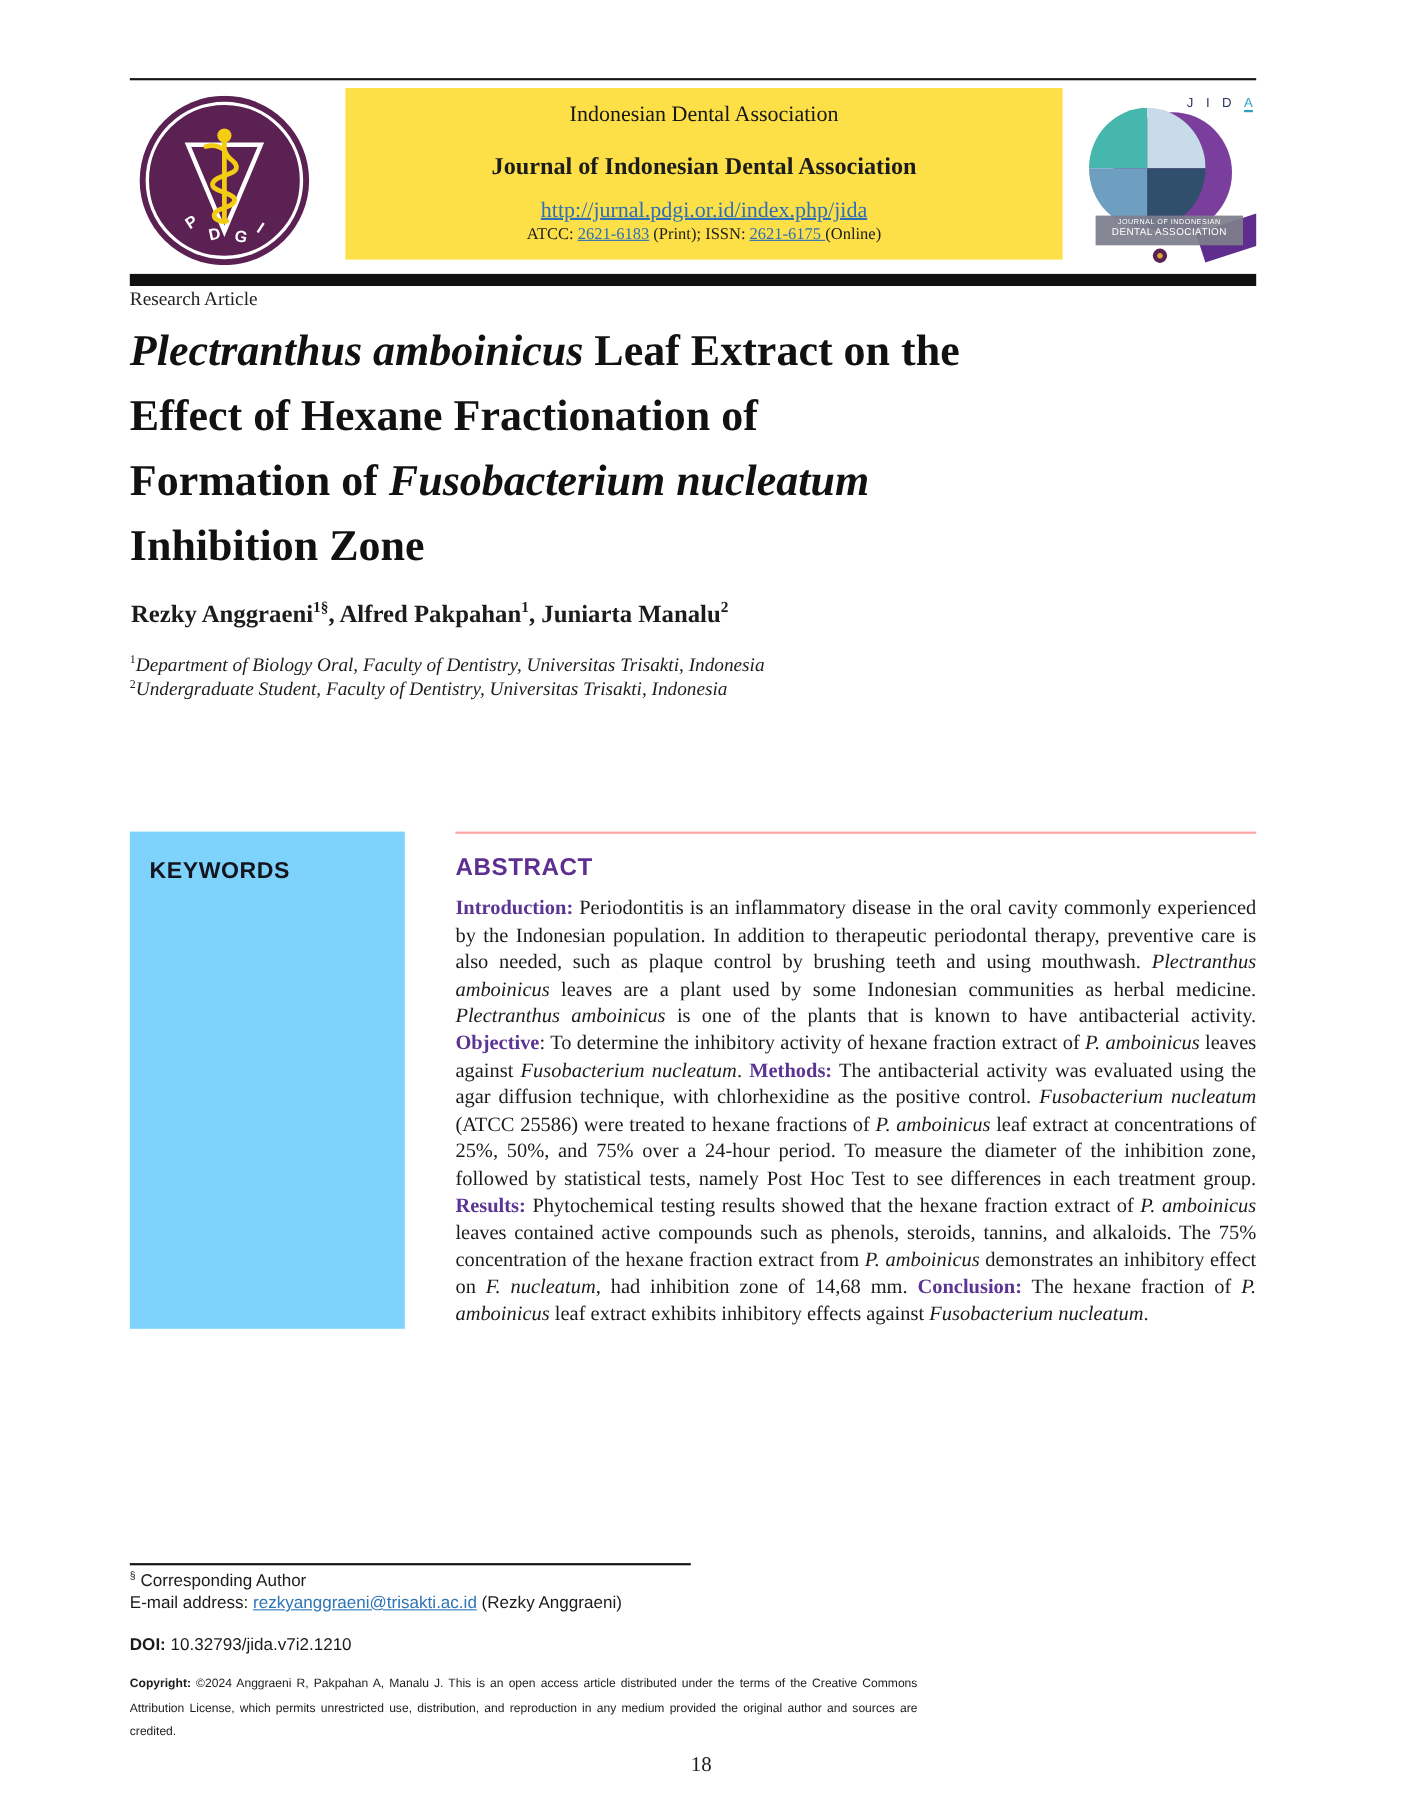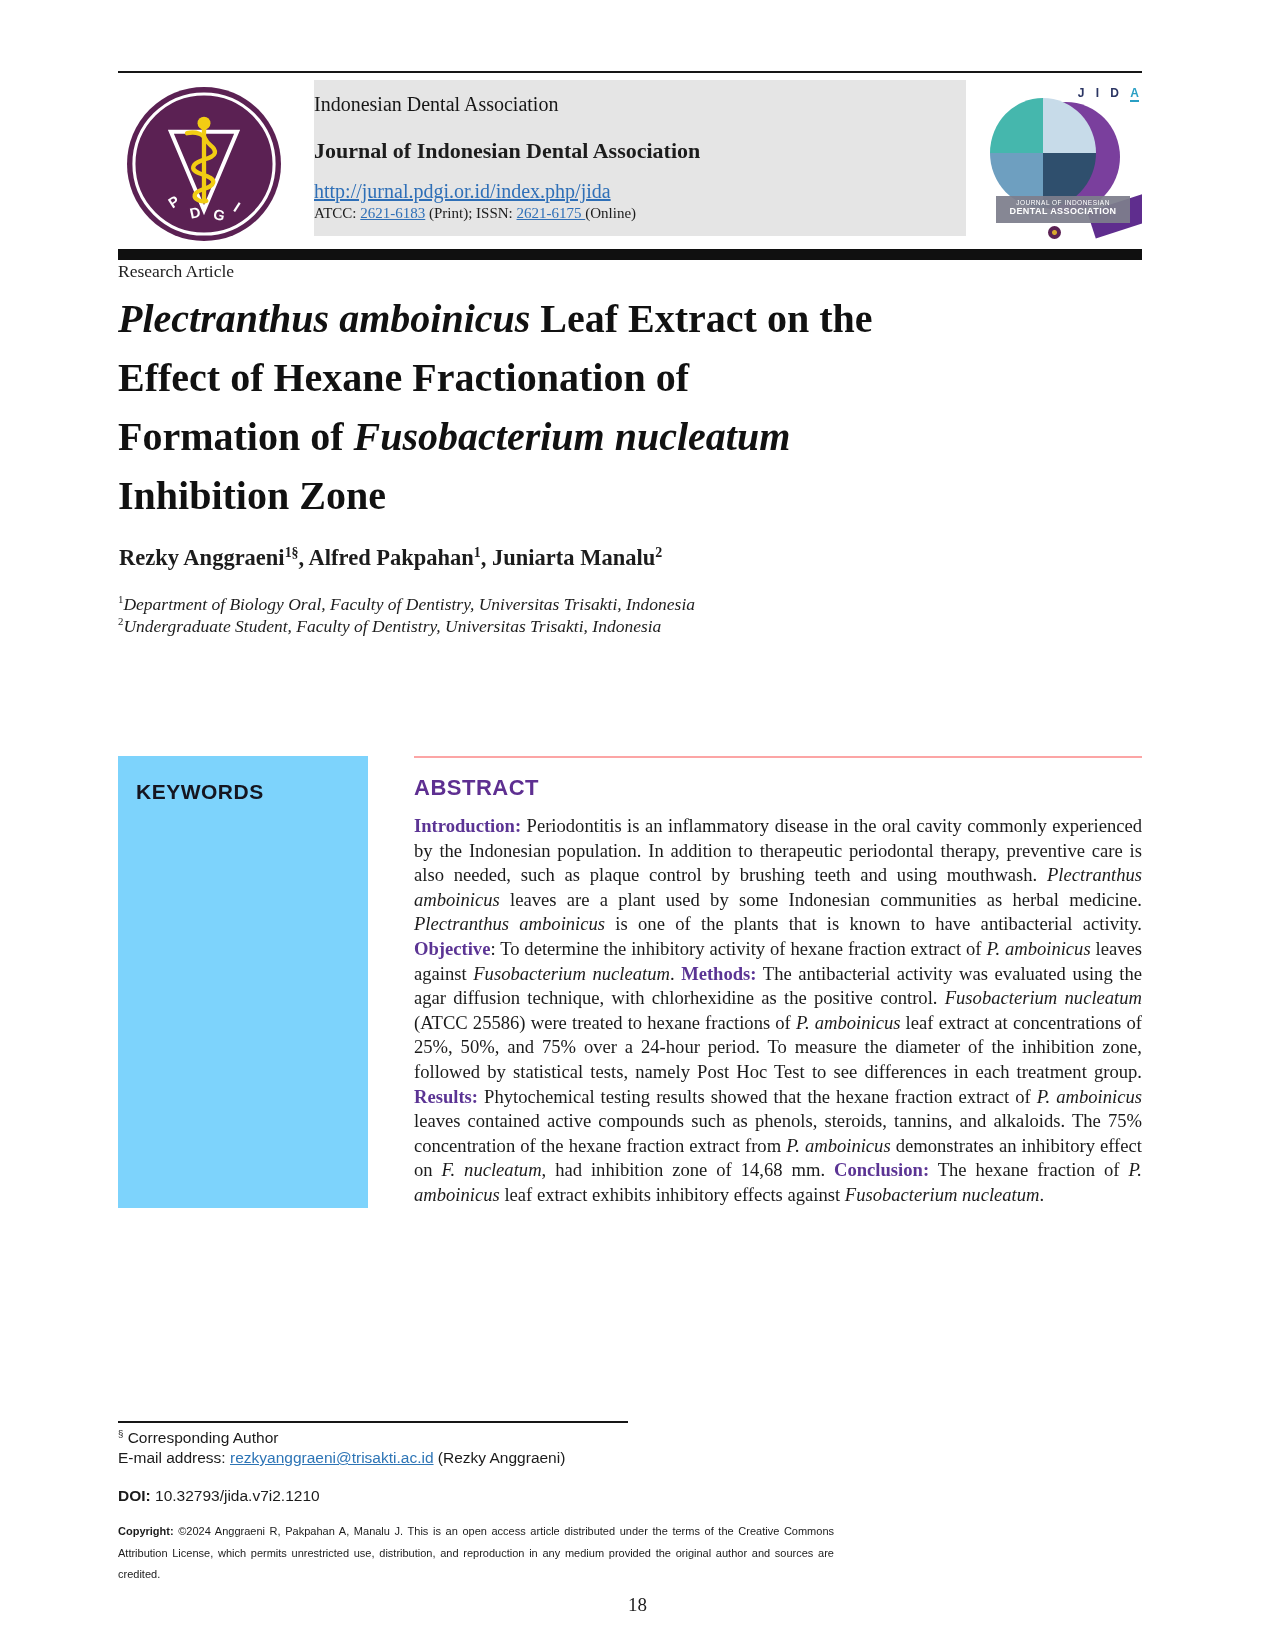--- a/index.html
+++ b/index.html
@@ -10,41 +10,41 @@
   #top-rule      { left:118px; top:71px;  width:1024px; height:2px; }
   #black-bar     { left:118px; top:249px; width:1024px; height:11px; background:#101010; }
   #footnote-rule { left:118px; top:1421px; width:510px; height:2px; }
 
   
   #header { position:absolute; left:118px; top:79px; width:1024px; height:166px; }
 
   #pdgi-logo { position:absolute; left:8px; top:8px; width:156px; height:154px; }
 
   #header-box { position:absolute; left:196px; top:1px; width:652px; height:156px;
-                background:#e5e5e5; text-align:left; padding-top:13px; }
+                background:#fde047; text-align:center; padding-top:13px; }
   .assoc-name { font-size:20px; color:#161616; }
   .journal-name { font-size:22px; font-weight:bold; margin-top:22px; }
   .journal-url { display:inline-block; margin-top:16px; font-size:20px; }
   a.blue-link { color:#2e6fb7; text-decoration:underline; }
   .issn-line { margin-top:2px; font-size:15px; }
 
   
   #cover { position:absolute; left:872px; top:-1px; width:152px; height:164px; background:#ffffff; overflow:hidden; }
   .cover-jida { position:absolute; top:8px; right:3px; font-family:"Liberation Sans",sans-serif;
-                font-size:12px; font-weight:bold; letter-spacing:4px; color:#2b3563;text-align:center; }
+                font-size:12px; font-weight:normal; letter-spacing:4px; color:#2b3563;text-align:center; }
   .cover-jida .a-teal { color:#2a9fc4; border-bottom:2px solid #2a9fc4; letter-spacing:0; }
   .cover-crescent { position:absolute; left:22px; top:24px; width:108px; height:110px; border-radius:50%; background:#7a3f9d; }
   .cover-circle { position:absolute; left:0px; top:20px; width:106px; height:110px; border-radius:50%;
                   overflow:hidden; display:grid; grid-template-columns:1fr 1fr; grid-template-rows:1fr 1fr; }
   .q1{background:#45b7ad;} .q2{background:#c7dbe9;} .q3{background:#2f4f6d;} .q4{background:#6e9fc0;}
   .cover-wedge { position:absolute; right:-8px; top:124px; width:60px; height:28px; background:#5f2d8e; transform:rotate(-18deg); }
   .cover-band { position:absolute; left:6px; top:118px; width:134px; height:27px; background:rgba(125,126,140,0.93);
                 color:#ffffff; text-align:center; font-family:"Liberation Sans",sans-serif; padding-top:3px; }
   .cover-band .b1 { font-size:6.5px; letter-spacing:.5px; }
-  .cover-band .b2 { font-size:9px; font-weight:bold; letter-spacing:.4px;text-align:center; }
+  .cover-band .b2 { font-size:9px; font-weight:normal; letter-spacing:.4px;text-align:center; }
   .cover-mini { position:absolute; left:58px; top:148px; width:13px; height:13px; border-radius:50%;
                 background:radial-gradient(circle at 50% 50%, #d8a92c 0 2px, #5b2153 3px); }
 
   
   #research-article { position:absolute; left:118px; top:261px; font-size:17.5px; color:#222222; }
 
   #article-title { position:absolute; left:118px; top:289px; width:1000px;
                    font-size:40px; font-weight:bold; color:#111111; }
   #article-title .tline { line-height:59px; }
   .it { font-style:italic; }

